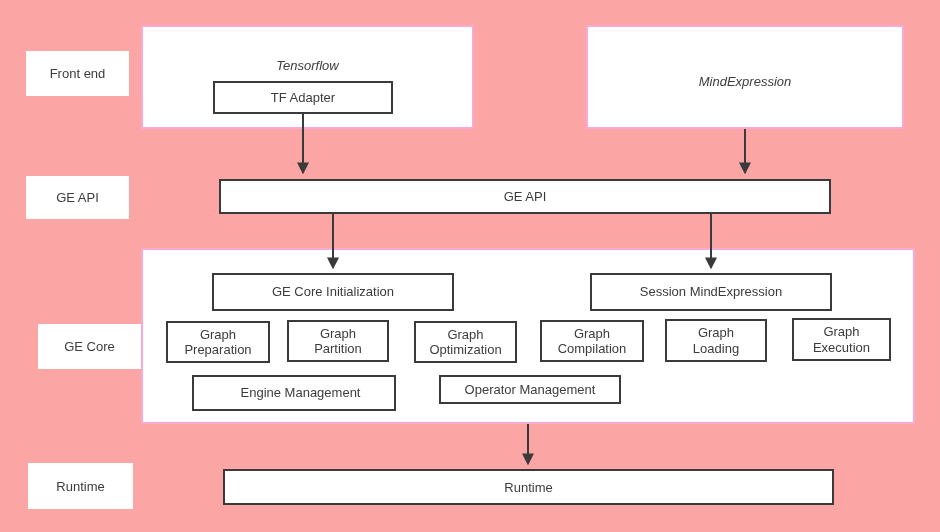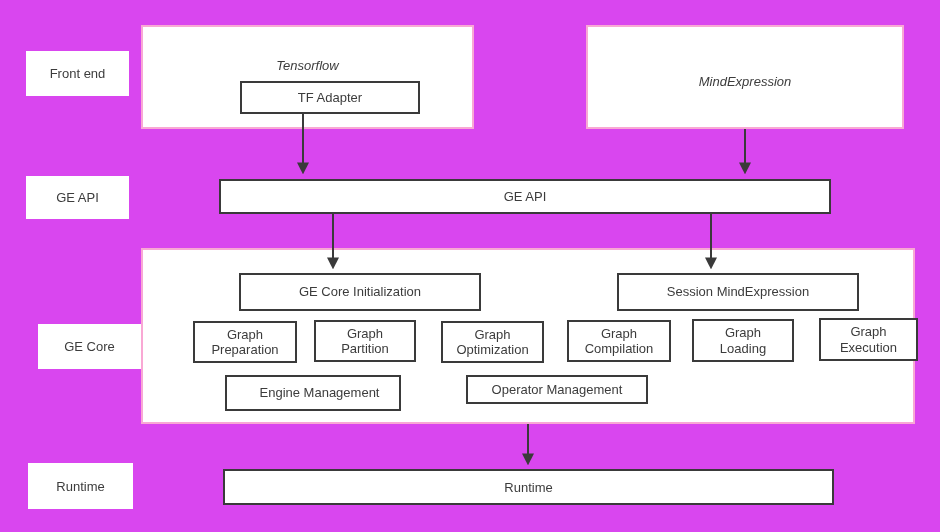--- a/index.html
+++ b/index.html
@@ -4,38 +4,37 @@
 <style>
   html, body {
     margin: 0;
     padding: 0;
     background: #000000;
   }
   #canvas {
     position: relative;
     width: 940px;
     height: 532px;
-    background: #d946ef;
+    background: #fca5a5;
     font-family: "Liberation Sans", sans-serif;
     overflow: hidden;
   }
   .box {
     position: absolute;
     background: #ffffff;
     border: 2px solid #3a3a3a;
     box-sizing: border-box;
     display: flex;
     align-items: center;
     justify-content: center;
     text-align: center;
     color: #3c3c3c;
     font-size: 13px;
     line-height: 1.18;
     white-space: pre-line;
-    margin-left: 27px;
   }
   
   .chip {
     position: absolute;
     background: #ffffff;
     border: none;
     box-sizing: border-box;
     display: flex;
     align-items: center;
     justify-content: center;
@@ -149,21 +148,21 @@
   <div class="box" style="left:665px; top:319px; width:102px; height:43px;">
     <span>Graph
 Loading</span>
   </div>
 
   <div class="box" style="left:792px; top:318px; width:99px; height:43px;">
     <span>Graph
 Execution</span>
   </div>
 
-  <div class="box" style="left:198px; top:375px; width:176px; height:36px;padding-left:13px;">
+  <div class="box" style="left:192px; top:375px; width:204px; height:36px;padding-left:13px;">
     <span>Engine Management</span>
   </div>
 
   <div class="box" style="left:439px; top:375px; width:182px; height:29px;">
     <span>Operator Management</span>
   </div>
 
 
   <div class="bar" style="left:223px; top:469px; width:611px; height:36px;">
     <span>Runtime</span>

